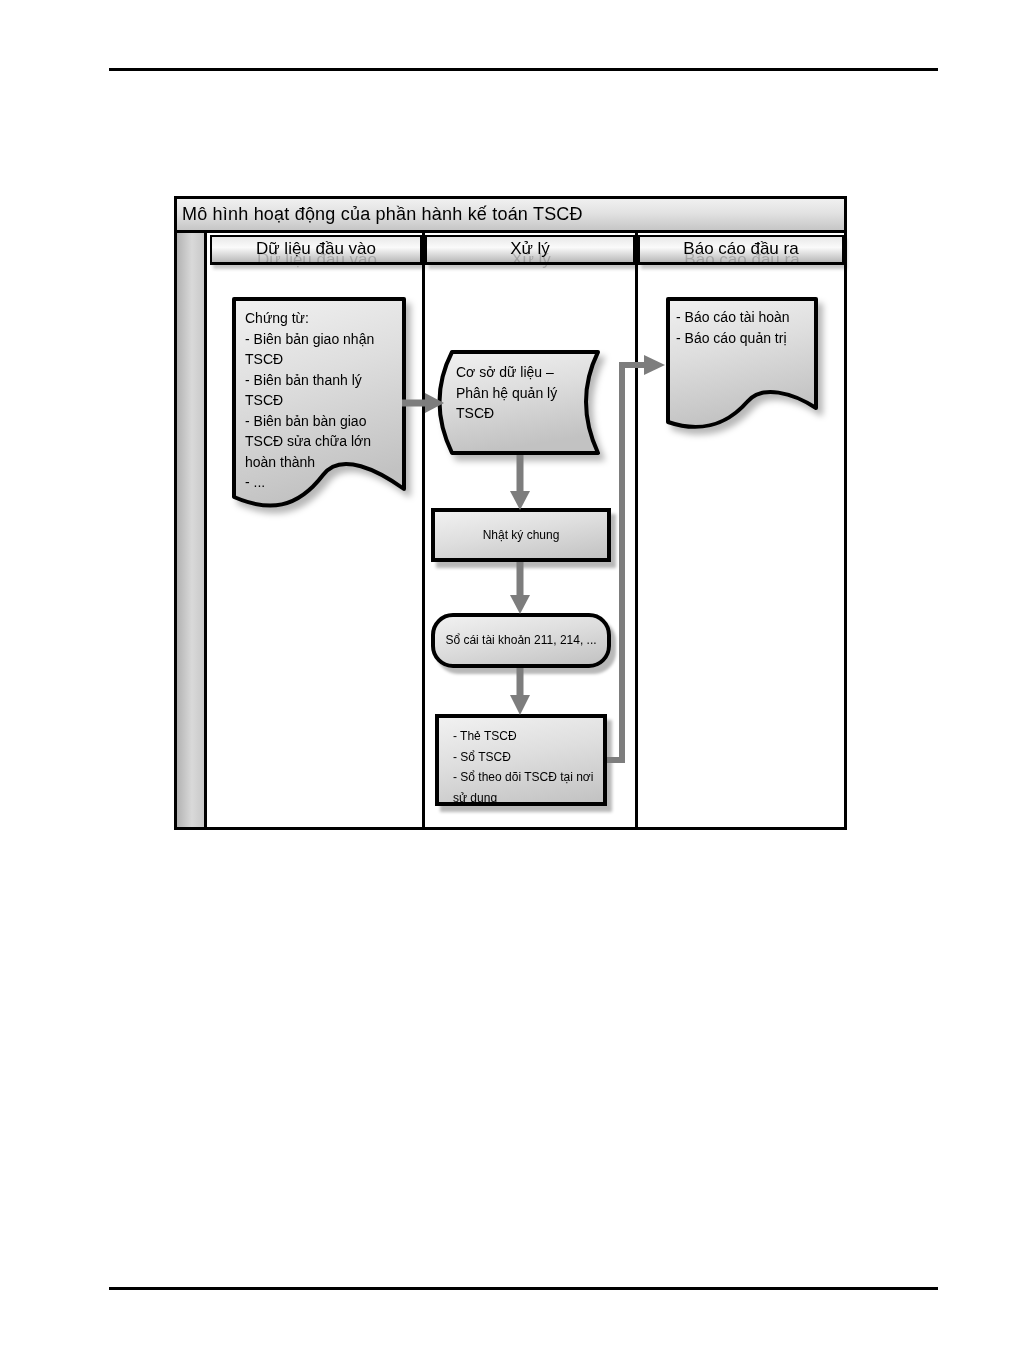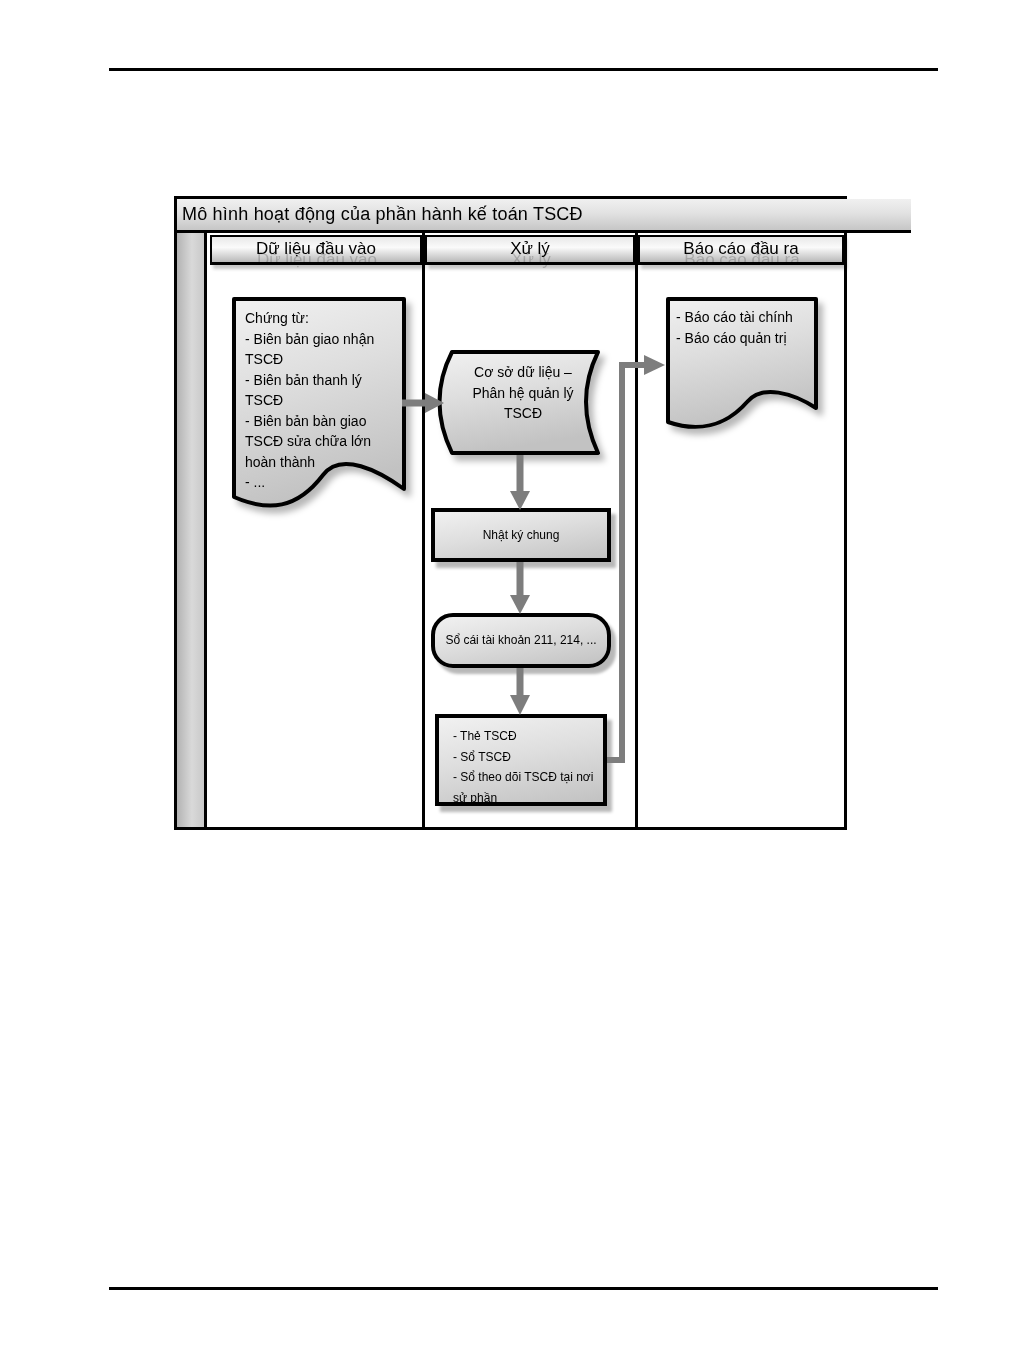--- a/index.html
+++ b/index.html
@@ -7,21 +7,21 @@
   .page { position:relative; width:1021px; height:1361px; background:#ffffff; overflow:hidden; color:#000; }
 
   .rule { position:absolute; background:#000; height:3px; }
   .rule.top { left:109px; top:68px; width:829px; }
   .rule.bottom { left:109px; top:1287px; width:829px; }
 
   
   .diagram { position:absolute; left:174px; top:196px; width:673px; height:634px;
              border:3px solid #000; background:#ffffff; }
 
-  .title-bar { position:absolute; left:0; top:0; width:734px; height:34px;
+  .title-bar { position:absolute; left:0; top:0; width:667px; height:34px;
                border-bottom:3px solid #000;
                background:linear-gradient(180deg,#f0f0f0 0%,#e2e2e2 45%,#c6c6c6 100%);
                display:flex; align-items:center; padding-left:5px;
                font-size:18px; letter-spacing:0.2px; }
 
   .lane-strip { position:absolute; left:0; top:34px; width:30px; height:594px;
                 border-right:3px solid #000;
                 background:linear-gradient(90deg,#b3b3b3 0%,#d9d9d9 55%,#c9c9c9 100%); }
 
   .vline { position:absolute; top:34px; width:3px; height:594px; background:#000; }
@@ -43,21 +43,21 @@
   
   .shape { position:absolute; z-index:2; }
   .shape svg { position:absolute; left:0; top:0; overflow:visible;
                filter:drop-shadow(5px 6px 3px rgba(0,0,0,0.28)); }
   .shape .txt { position:absolute; font-size:14px; line-height:20.5px; z-index:2; }
 
   .doc-input { left:54px; top:97px; width:176px; height:212px; }
   .doc-input .txt { left:14px; right:8px; top:12px; }
 
   .stored-data { left:257px; top:150px; width:170px; height:107px; }
-  .stored-data .txt { left:22px; right:14px; top:13px; text-align:center; }
+  .stored-data .txt { left:22px; right:14px; top:13px; }
 
   .pbox { position:absolute; z-index:2; border:4px solid #000;
           background:linear-gradient(170deg,#f1f1f1 0%,#dedede 45%,#c2c2c2 100%);
           box-shadow:5px 6px 3px rgba(0,0,0,0.28); font-size:12px; line-height:20.5px; }
   .pbox.centered { display:flex; flex-direction:column; align-items:center; justify-content:center; text-align:center; }
   .box-journal { left:254px; top:309px; width:180px; height:54px; }
   .box-ledger  { left:254px; top:414px; width:180px; height:55px;border-radius:22px; }
   .box-books   { left:258px; top:515px; width:172px; height:92px; padding:8px 6px 0 14px; }
 
   .doc-output { left:488px; top:97px; width:155px; height:140px; }
@@ -129,29 +129,29 @@
       <span>Nhật ký chung</span>
     </div>
 
     <div class="pbox centered box-ledger">
       <span>Sổ cái tài khoản 211, 214, ...</span>
     </div>
 
     <div class="pbox box-books">
       <div>- Thẻ TSCĐ</div>
       <div>- Sổ TSCĐ</div>
-      <div>- Sổ theo dõi TSCĐ tại nơi sử phần</div>
+      <div>- Sổ theo dõi TSCĐ tại nơi sử dụng</div>
     </div>
 
     <div class="shape doc-output">
       <svg width="155" height="140" viewBox="0 0 155 140">
         <path d="M3,3 L151,3 L151,112 C 128,97 97,88 82,106 C 60,131 32,136 3,126 Z" fill="url(#shapeGrad)" stroke="#000" stroke-width="4" stroke-linejoin="round"></path>
       </svg>
       <div class="txt">
-        <div>- Báo cáo tài chính</div>
+        <div>- Báo cáo tài hoàn</div>
         <div>- Báo cáo quản trị</div>
       </div>
     </div>
 
     <svg class="connectors">
 
       <g>
         <line x1="225" y1="204" x2="249" y2="204" stroke="#7d7d7d" stroke-width="7"></line>
         <polygon points="248,194 248,214 267,204" fill="#7d7d7d"></polygon>
       </g>

